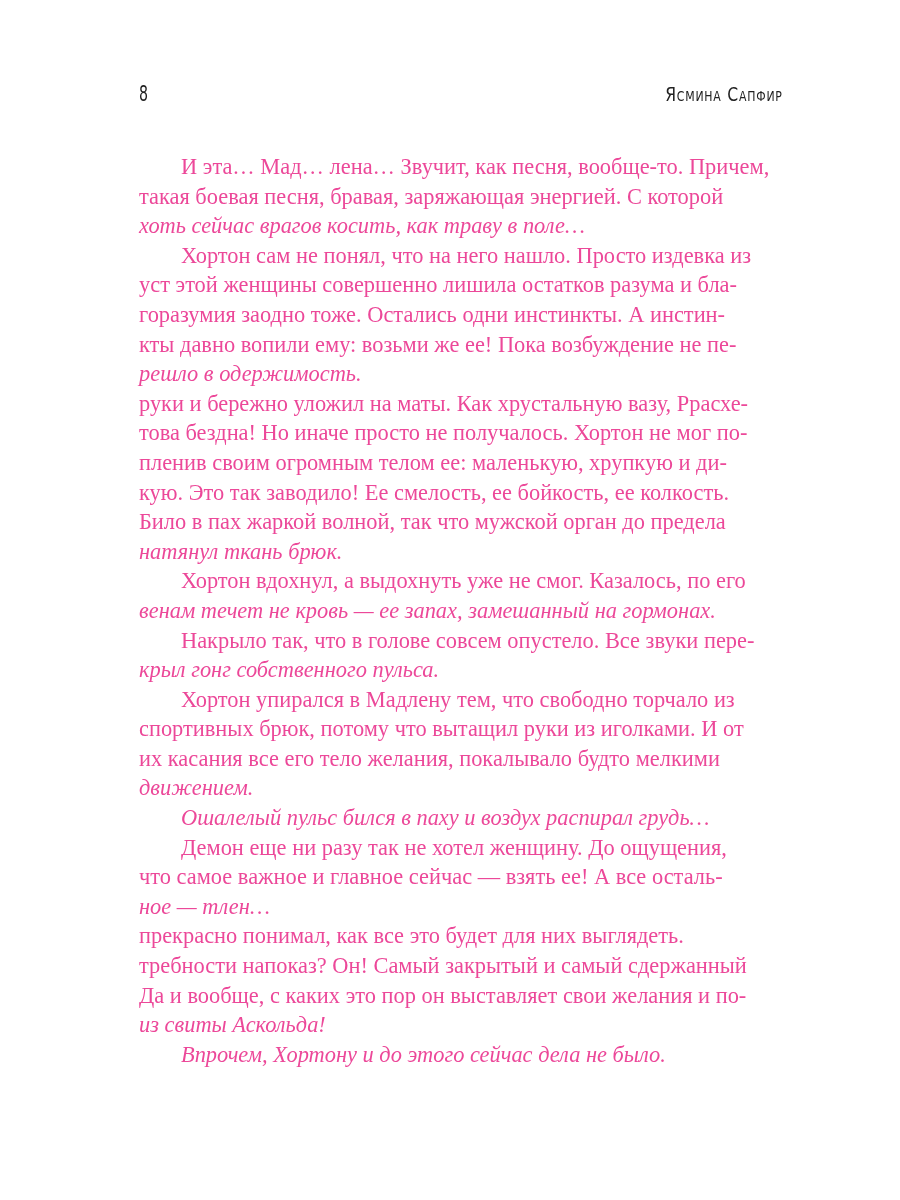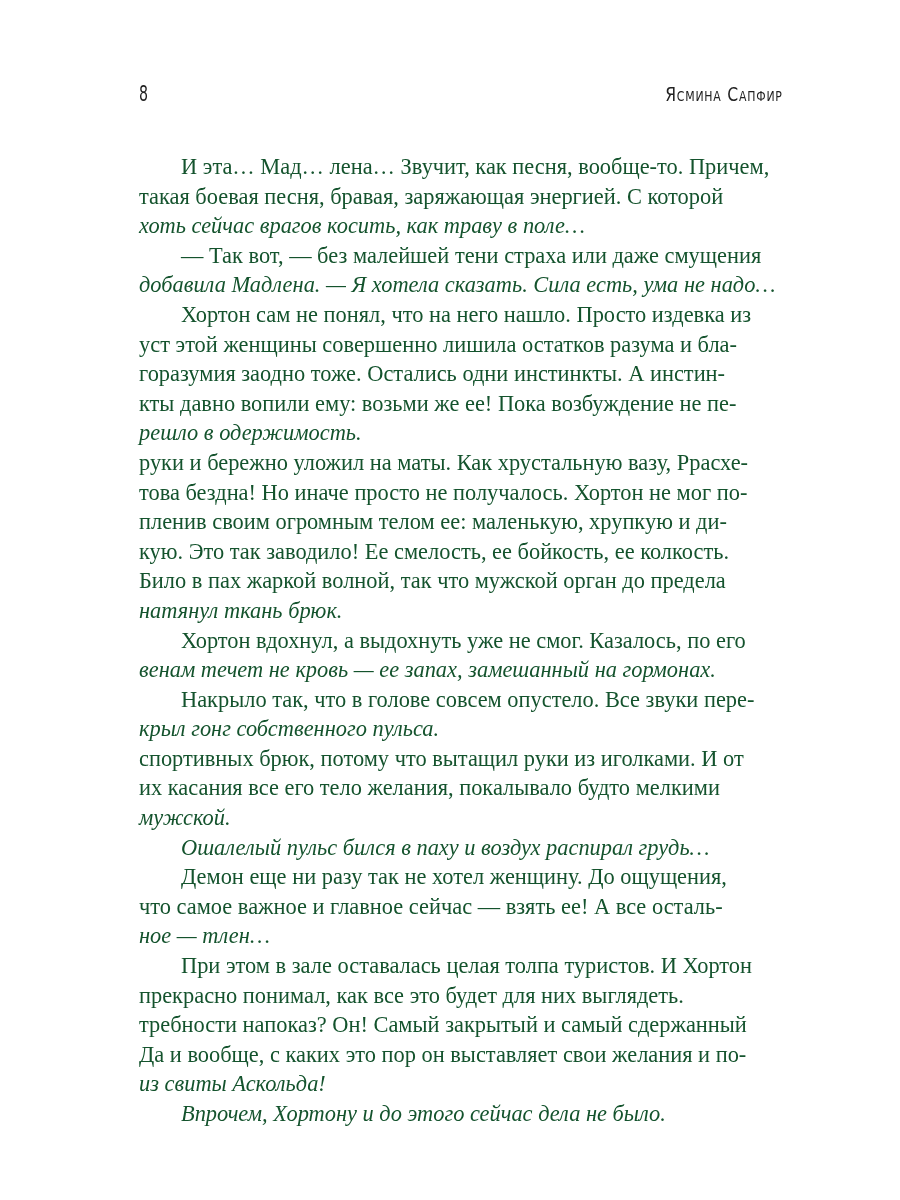--- a/index.html
+++ b/index.html
@@ -56,21 +56,21 @@
       left: 139px;
       top: 152px;
       width: 644px;
     }
     .line {
       font-family: "Liberation Serif", "DejaVu Serif", serif;
       font-size: 22.4px;
       line-height: 29.6px;
       height: 29.6px;
       white-space: nowrap;
-      color: #14532d;
+      color: #ec4899;
       text-align: justify;
       text-align-last: justify;
       display: block;
       overflow: visible;
     }
     .line.indent {
       padding-left: 42px;
     }
     .line.last {
       text-align-last: left;
@@ -92,24 +92,20 @@
   </div>
 
   <div class="body-text">
 
     <div>
       <div class="line indent"><span class="t">И эта… Мад… лена… Звучит, как песня, вообще-то. Причем,</span></div>
       <div class="line"><span class="t">такая боевая песня, бравая, заряжающая энергией. С которой</span></div>
       <div class="line last"><span class="t">хоть сейчас врагов косить, как траву в поле…</span></div>
     </div>
 
-    <div>
-      <div class="line indent"><span class="t">— Так вот, — без малейшей тени страха или даже смущения</span></div>
-      <div class="line last"><span class="t">добавила Мадлена. — Я хотела сказать. Сила есть, ума не надо…</span></div>
-    </div>
 
     <div>
       <div class="line indent"><span class="t">Хортон сам не понял, что на него нашло. Просто издевка из</span></div>
       <div class="line"><span class="t">уст этой женщины совершенно лишила остатков разума и бла-</span></div>
       <div class="line"><span class="t">горазумия заодно тоже. Остались одни инстинкты. А инстин-</span></div>
       <div class="line"><span class="t">кты давно вопили ему: возьми же ее! Пока возбуждение не пе-</span></div>
       <div class="line last"><span class="t">решло в одержимость.</span></div>
     </div>
 
     <div>
@@ -125,37 +121,37 @@
       <div class="line indent"><span class="t">Хортон вдохнул, а выдохнуть уже не смог. Казалось, по его</span></div>
       <div class="line last"><span class="t">венам течет не кровь — ее запах, замешанный на гормонах.</span></div>
     </div>
 
     <div>
       <div class="line indent"><span class="t">Накрыло так, что в голове совсем опустело. Все звуки пере-</span></div>
       <div class="line last"><span class="t">крыл гонг собственного пульса.</span></div>
     </div>
 
     <div>
+      <div class="line indent"><span class="t">Хортон упирался в Мадлену тем, что свободно торчало из</span></div>
       <div class="line"><span class="t">спортивных брюк, потому что вытащил руки из иголками. И от</span></div>
       <div class="line"><span class="t">их касания все его тело желания, покалывало будто мелкими</span></div>
-      <div class="line last"><span class="t">мужской.</span></div>
+      <div class="line last"><span class="t">движением.</span></div>
     </div>
 
     <div>
       <div class="line indent last"><span class="t">Ошалелый пульс бился в паху и воздух распирал грудь…</span></div>
     </div>
 
     <div>
       <div class="line indent"><span class="t">Демон еще ни разу так не хотел женщину. До ощущения,</span></div>
       <div class="line"><span class="t">что самое важное и главное сейчас — взять ее! А все осталь-</span></div>
       <div class="line last"><span class="t">ное — тлен…</span></div>
     </div>
 
     <div>
-      <div class="line indent"><span class="t">При этом в зале оставалась целая толпа туристов. И Хортон</span></div>
       <div class="line"><span class="t">прекрасно понимал, как все это будет для них выглядеть.</span></div>
       <div class="line"><span class="t">требности напоказ? Он! Самый закрытый и самый сдержанный</span></div>
       <div class="line"><span class="t">Да и вообще, с каких это пор он выставляет свои желания и по-</span></div>
       <div class="line last"><span class="t">из свиты Аскольда!</span></div>
     </div>
 
     <div>
       <div class="line indent last"><span class="t">Впрочем, Хортону и до этого сейчас дела не было.</span></div>
     </div>
 

